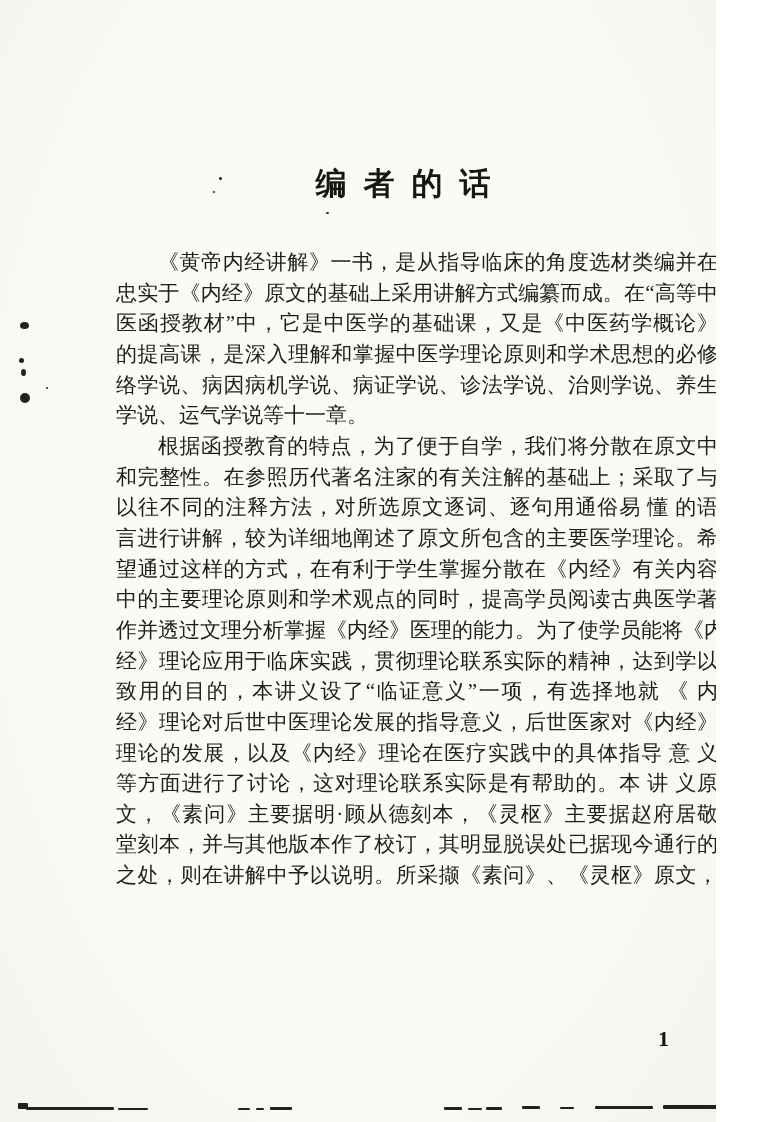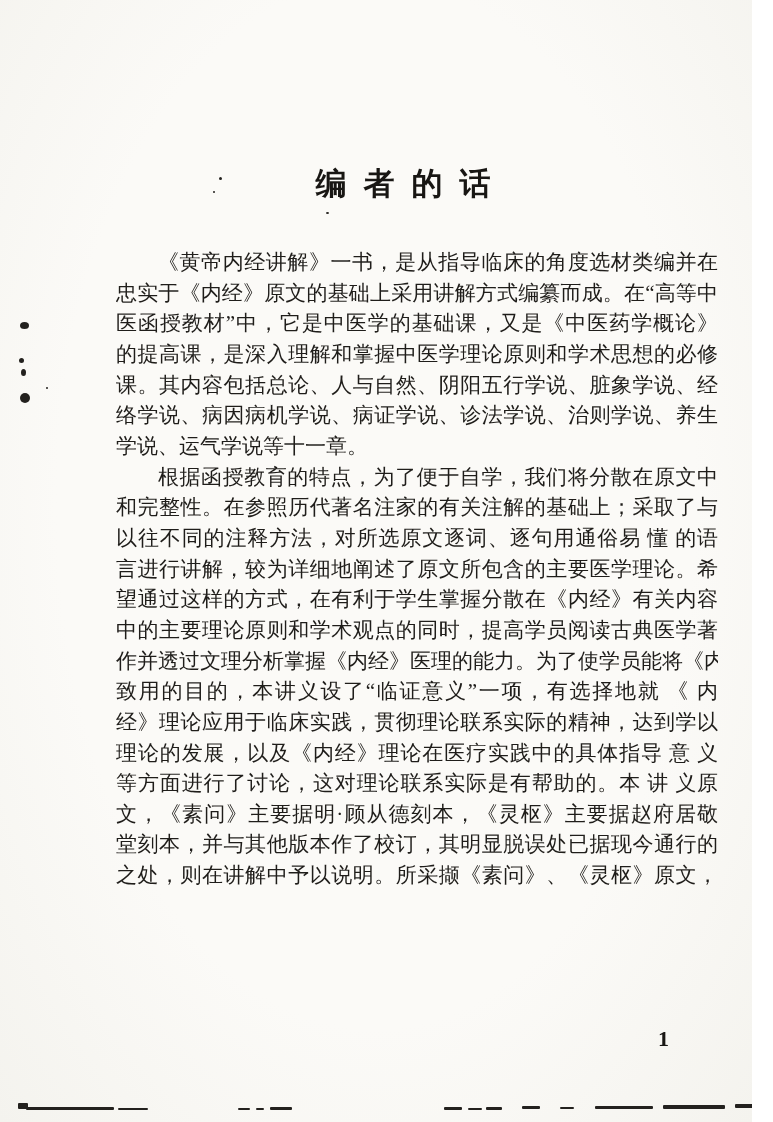--- a/index.html
+++ b/index.html
@@ -9,21 +9,20 @@
   }
   .scan-page {
     position: relative;
     width: 716px;
     height: 1122px;
     overflow: hidden;
     background: #f9f8f4;
     background-image: radial-gradient(ellipse at 50% 45%, #fbfaf7 60%, #f4f3ee 100%);
     font-family: "Liberation Serif", "DejaVu Serif", serif;
     color: #1f1d1a;
-    padding-left: 36px;
   }
   .doc-title {
     position: absolute;
     left: 88px;
     top: 163px;
     width: 630px;
     text-align: center;
     font-size: 31px;
     font-weight: 700;
     letter-spacing: 0.55em;
@@ -76,32 +75,32 @@
 
 <div class="scan-page">
 
   <div class="doc-title">编者的话</div>
 
   <div class="body-text">
     <div class="ln indent">《黄帝内经讲解》一书，是从指导临床的角度选材类编并在</div>
     <div class="ln">忠实于《内经》原文的基础上采用讲解方式编纂而成。在“高等中</div>
     <div class="ln">医函授教材”中，它是中医学的基础课，又是《中医药学概论》</div>
     <div class="ln">的提高课，是深入理解和掌握中医学理论原则和学术思想的必修</div>
-    <div class="ln">课。其内容包括总论、人与自然、阴阳五行学说、脏象学说、经</div>
     <div class="ln">络学说、病因病机学说、病证学说、诊法学说、治则学说、养生</div>
     <div class="ln flush">学说、运气学说等十一章。</div>
     <div class="ln indent">根据函授教育的特点，为了便于自学，我们将分散在原文中</div>
     <div class="ln">和完整性。在参照历代著名注家的有关注解的基础上；采取了与</div>
     <div class="ln">以往不同的注释方法，对所选原文逐词、逐句用通俗易 懂 的语</div>
     <div class="ln">言进行讲解，较为详细地阐述了原文所包含的主要医学理论。希</div>
     <div class="ln">望通过这样的方式，在有利于学生掌握分散在《内经》有关内容</div>
     <div class="ln">中的主要理论原则和学术观点的同时，提高学员阅读古典医学著</div>
     <div class="ln">作并透过文理分析掌握《内经》医理的能力。为了使学员能将《内</div>
+    <div class="ln">经》理论应用于临床实践，贯彻理论联系实际的精神，达到学以</div>
     <div class="ln">致用的目的，本讲义设了“临证意义”一项，有选择地就 《 内</div>
-    <div class="ln">经》理论应用于临床实践，贯彻理论联系实际的精神，达到学以</div>
+    <div class="ln">经》理论对后世中医理论发展的指导意义，后世医家对《内经》</div>
     <div class="ln">理论的发展，以及《内经》理论在医疗实践中的具体指导 意 义</div>
     <div class="ln">等方面进行了讨论，这对理论联系实际是有帮助的。本 讲 义原</div>
     <div class="ln">文，《素问》主要据明·顾从德刻本，《灵枢》主要据赵府居敬</div>
     <div class="ln">堂刻本，并与其他版本作了校订，其明显脱误处已据现今通行的</div>
     <div class="ln">之处，则在讲解中予以说明。所采撷《素问》、《灵枢》原文，</div>
   </div>
 
   <div class="page-num">1</div>
 
   <div class="speck" style="left:20px;  top:322px; width:9px;  height:7px;"></div>

